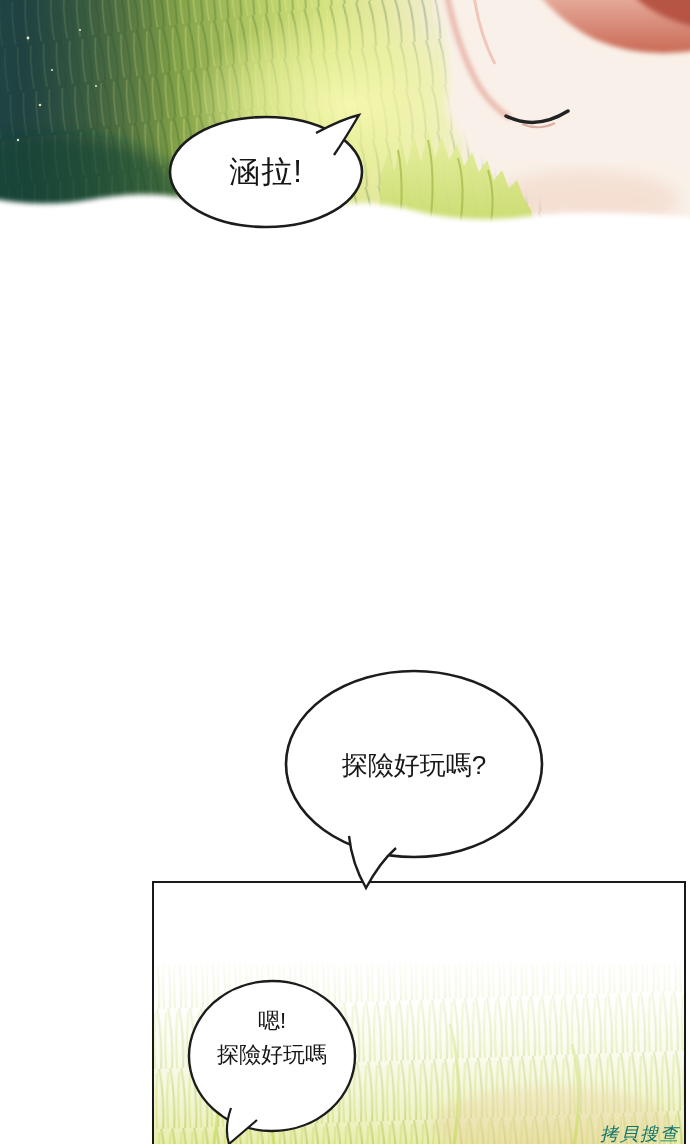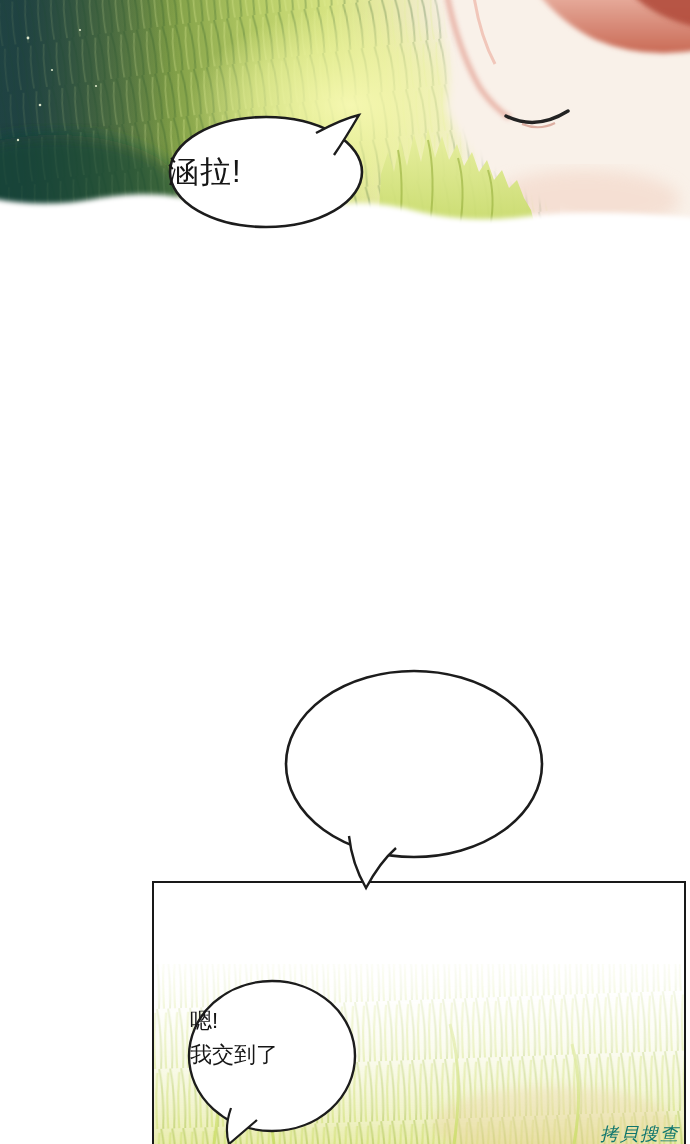--- a/index.html
+++ b/index.html
@@ -11,21 +11,21 @@
     color: #161616;
   }
   .art-top { position: absolute; top: 0; left: 0; width: 690px; height: 240px; z-index: 1; }
   .panel {
     position: absolute; left: 152px; top: 881px; width: 534px; height: 263px;
     background: #ffffff; border: 2px solid #191919; border-bottom: none;
     z-index: 2; overflow: hidden;
   }
   .panel-grass { position: absolute; left: 0; bottom: 0; width: 100%; height: 195px; }
   .overlay { position: absolute; top: 0; left: 0; width: 690px; height: 1144px; z-index: 3; pointer-events: none; }
-  .btext { position: absolute; z-index: 4; }
+  .btext { position: absolute; z-index: 4; text-align: center; }
   .t1 { left: 168px; top: 151px; width: 196px; font-size: 31px; letter-spacing: 1px; }
   .t2 { left: 288px; top: 748px; width: 252px; font-size: 26px; }
   .t3 { left: 190px; top: 1004px; width: 164px; font-size: 22px; line-height: 34px; }
   .t3 span { display: block; }
   .watermark {
     position: absolute; right: 10px; top: 1122px; z-index: 5;
     font-size: 18px; color: #0f766e; letter-spacing: 2px; font-style: italic;
   }
 </style>
 </head>
@@ -166,20 +166,21 @@
       <ellipse cx="414" cy="764" rx="128" ry="93" fill="#ffffff" stroke="#1c1c1c" stroke-width="2.6"></ellipse>
       <path d="M349,836 Q352,864 366,888 Q380,862 396,848" fill="#ffffff" stroke="#1c1c1c" stroke-width="2.4"></path>
     </g>
     <g>
       <ellipse cx="272" cy="1056" rx="83" ry="75" fill="#ffffff" stroke="#1c1c1c" stroke-width="2.4"></ellipse>
       <path d="M231,1108 Q224,1128 229,1144 Q243,1132 257,1120" fill="#ffffff" stroke="#1c1c1c" stroke-width="2.2"></path>
     </g>
   </svg>
 
   <div class="btext t1">涵拉!</div>
+  <div class="btext t2">探險好玩嗎?</div>
   <div class="btext t3">
     <span>嗯!</span>
-    <span>我交到了</span>
+    <span>探險好玩嗎</span>
   </div>
 
   <div class="watermark">拷貝搜查</div>
 
 </div>
 
 </body></html>

